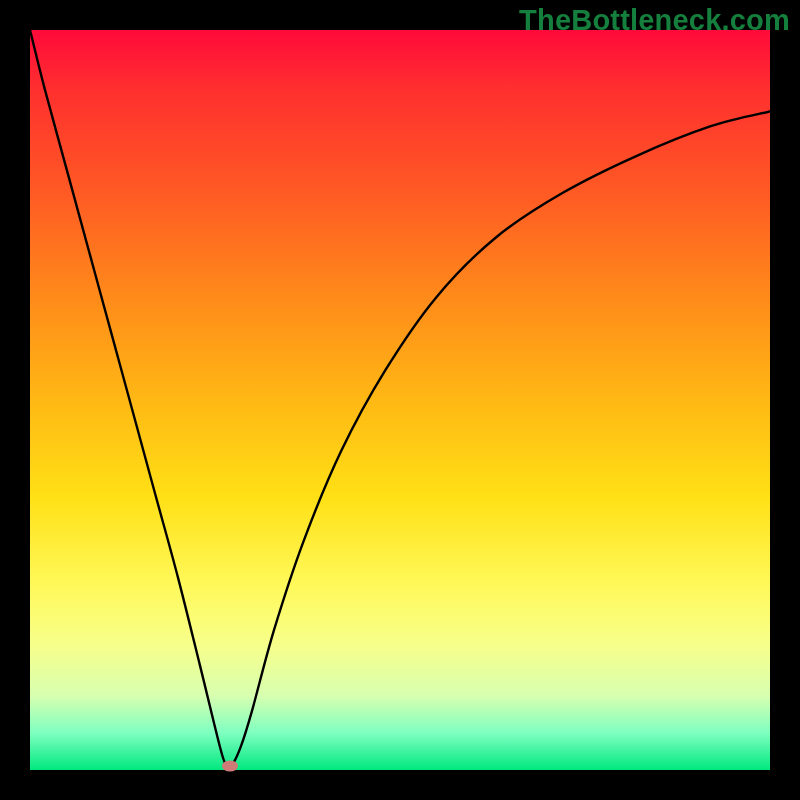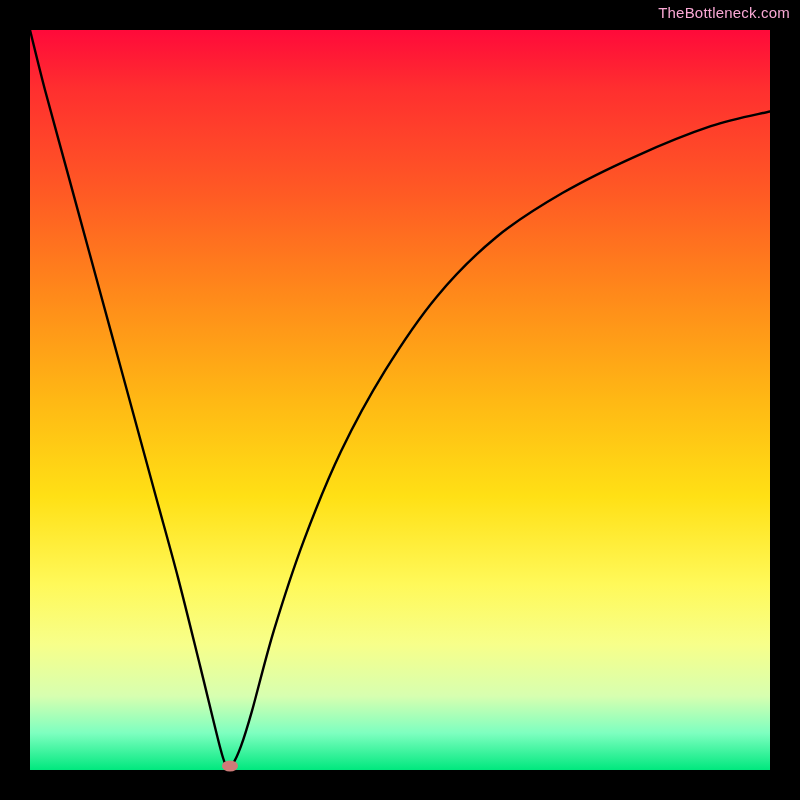--- a/index.html
+++ b/index.html
@@ -34,23 +34,23 @@
       #f7ff8a 83%,
       #d7ffb0 90%,
       #7effc0 95%,
       #00e87e 100%
     );
   }
   .watermark {
     position: absolute;
     top: 4px;
     right: 10px;
-    color: #f9a8d4;
-    font-size: 15px;
-    font-weight: 400;
+    color: #15803d;
+    font-size: 29px;
+    font-weight: 700;
     user-select: none;
     letter-spacing: 0.2px;
   }
   svg.curve {
     position: absolute;
     left: 0;
     top: 0;
     width: 740px;
     height: 740px;
   }

